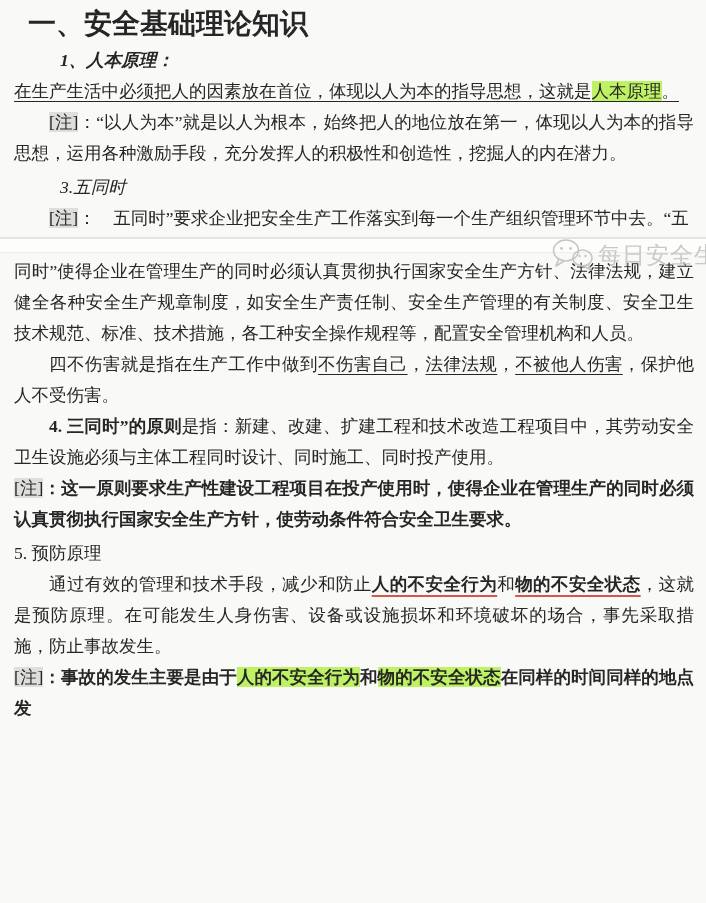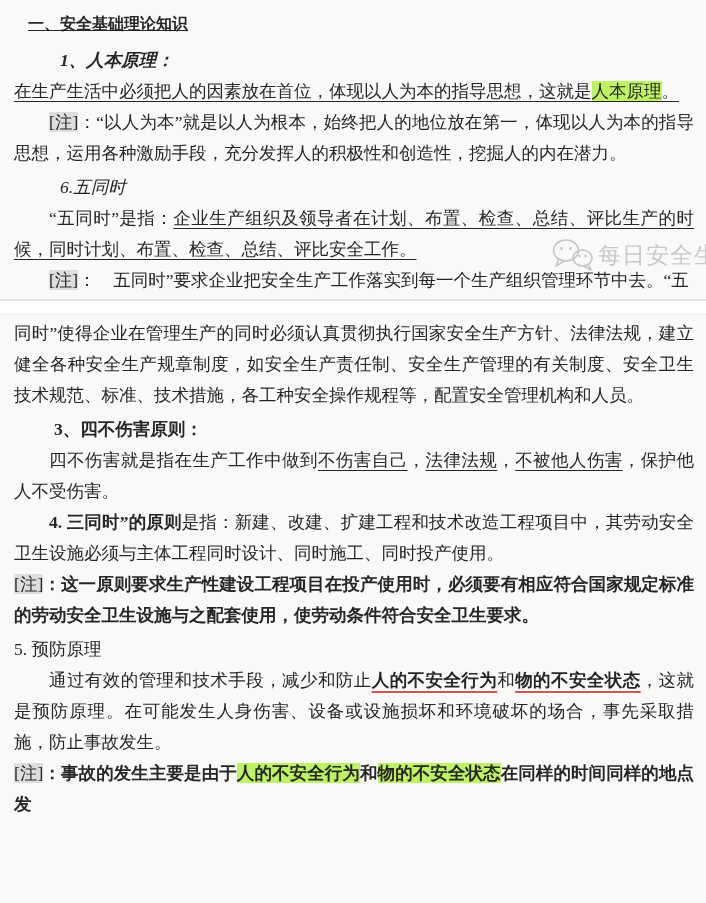--- a/index.html
+++ b/index.html
@@ -9,21 +9,21 @@
     font-family:"Liberation Serif","DejaVu Serif",serif;
     color:#262626;
   }
   .page{
     padding:6px 12px 0 14px;
     font-size:17.5px;
     line-height:31px;
     text-align:justify;
   }
   .doc-title{
-    font-size:16px;font-weight:700;margin:2px 0 5px 14px;line-height:32px;text-align:left;text-decoration:underline;
+    font-size:28px;font-weight:700;margin:2px 0 5px 14px;line-height:32px;text-align:left;
   }
   .h{font-size:17.5px;margin:3px 0 0 0;line-height:31px;text-align:left;}
   .h.bold{font-weight:700;}
   .h.ind60{margin-left:46px;font-style:italic;}
   .h.ind52{margin-left:40px;}
   .h.ind44{}
   p{margin:0;}
   .ind2{text-indent:2em;}
   .u{text-decoration:underline;text-underline-offset:4px;text-decoration-thickness:1px;}
   .hl{background:#bef264;}
@@ -56,38 +56,36 @@
 <div class="page">
 
   <div class="doc-title">一、安全基础理论知识</div>
 
   <div class="h bold ind60">1、人本原理：</div>
 
   <p><span class="u"><span>在生产生活中必须把人的因素放在首位，体现以人为本的指导思想，这就是</span><span class="hl">人本原理</span><span>。</span></span></p>
 
   <p class="ind2"><span class="note-tag">[注]</span><span>：“以人为本”就是以人为根本，始终把人的地位放在第一，体现以人为本的指导思想，运用各种激励手段，充分发挥人的积极性和创造性，挖掘人的内在潜力。</span></p>
 
-  <div class="h ind60">6.五同时</div>
+  <div class="h ind60">3.五同时</div>
 
-  <p class="ind2"><span>“五同时”是指：</span><span class="u">企业生产组织及领导者在计划、布置、检查、总结、评比生产的时候，同时计划、布置、检查、总结、评比安全工作。</span></p>
 
   <p class="ind2"><span class="note-tag">[注]</span><span>：　五同时”要求企业把安全生产工作落实到每一个生产组织管理环节中去。“五</span></p>
 
   <div class="page-break"></div>
 
   <p><span>同时”使得企业在管理生产的同时必须认真贯彻执行国家安全生产方针、法律法规，建立健全各种安全生产规章制度，如安全生产责任制、安全生产管理的有关制度、安全卫生技术规范、标准、技术措施，各工种安全操作规程等，配置安全管理机构和人员。</span></p>
 
-  <div class="h bold ind52">3、四不伤害原则：</div>
 
   <p class="ind2"><span>四不伤害就是指在生产工作中做到</span><span class="u">不伤害自己</span><span>，</span><span class="u">法律法规</span><span>，</span><span class="u">不被他人伤害</span><span>，保护他人不受伤害。</span></p>
 
 
   <p class="ind2"><span class="b">4. </span><span class="b">三同时”的原则</span><span>是指：新建、改建、扩建工程和技术改造工程项目中，其劳动安全卫生设施必须与主体工程同时设计、同时施工、同时投产使用。</span></p>
 
-  <p><span class="note-tag">[注]</span><span class="b">：这一原则要求生产性建设工程项目在投产使用时，必须要有相应符合国家规定标准的劳动安全卫生设施与之配套使用，使劳动条件符合安全卫生要求。</span></p>
+  <p><span class="note-tag">[注]</span><span class="b">：这一原则要求生产性建设工程项目在投产使用时，使得企业在管理生产的同时必须认真贯彻执行国家安全生产方针，使劳动条件符合安全卫生要求。</span></p>
 
   <div class="h ind44">5. 预防原理</div>
 
   <p class="ind2"><span>通过有效的管理和技术手段，减少和防止</span><span class="ru">人的不安全行为</span><span>和</span><span class="ru">物的不安全状态</span><span>，这就是预防原理。在可能发生人身伤害、设备或设施损坏和环境破坏的场合，事先采取措施，防止事故发生。</span></p>
 
   <p><span class="note-tag">[注]</span><span class="b">：事故的发生主要是由于</span><span class="b hl">人的不安全行为</span><span class="b">和</span><span class="b hl">物的不安全状态</span><span class="b">在同样的时间同样的地点发</span></p>
 
 </div>
 
 <div class="watermark">

